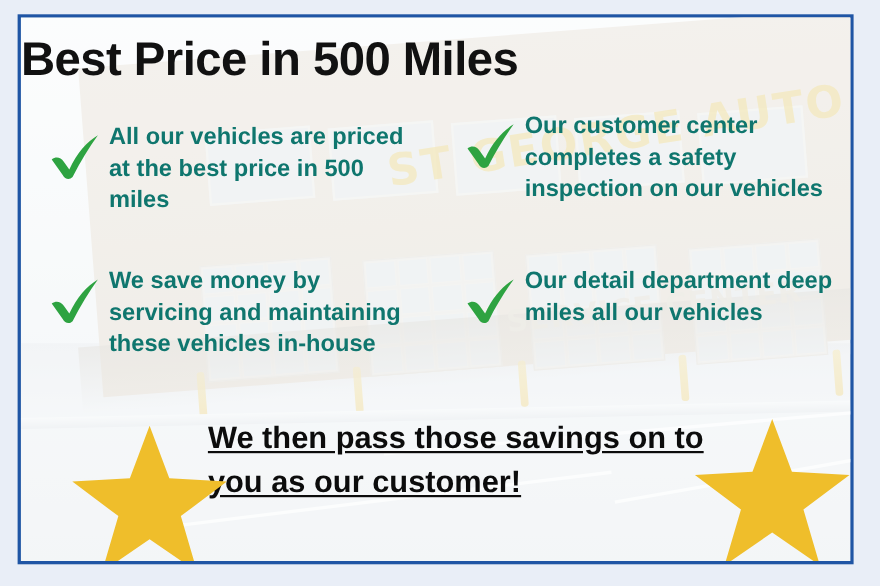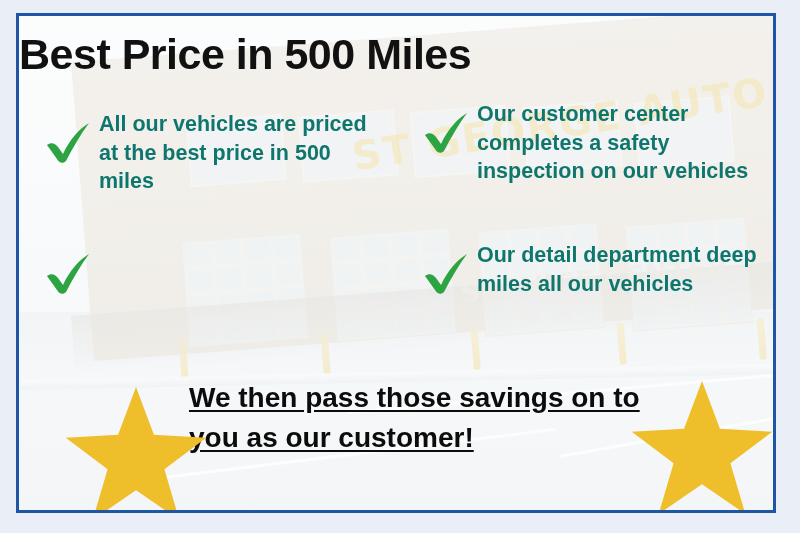--- a/index.html
+++ b/index.html
@@ -399,20 +399,21 @@
         </span>
         <span class="bullet-text">Our customer center completes a safety inspection on our vehicles</span>
       </div>
 
       <div class="bullet" id="b3">
         <span class="check">
           <svg viewBox="0 0 56 56" aria-hidden="true">
             <path d="M6 31 C10 28, 14 29, 17 33 L22 40 C29 25, 38 15, 48 9 C40 20, 32 33, 25 47 C22 50, 18 49, 16 45 Z" fill="#2ea341"></path>
           </svg>
         </span>
+        <span class="bullet-text">We save money by servicing and maintaining these vehicles in-house</span>
       </div>
 
       <div class="bullet" id="b4">
         <span class="check">
           <svg viewBox="0 0 56 56" aria-hidden="true">
             <path d="M6 31 C10 28, 14 29, 17 33 L22 40 C29 25, 38 15, 48 9 C40 20, 32 33, 25 47 C22 50, 18 49, 16 45 Z" fill="#2ea341"></path>
           </svg>
         </span>
         <span class="bullet-text">Our detail department deep miles all our vehicles</span>
       </div>

